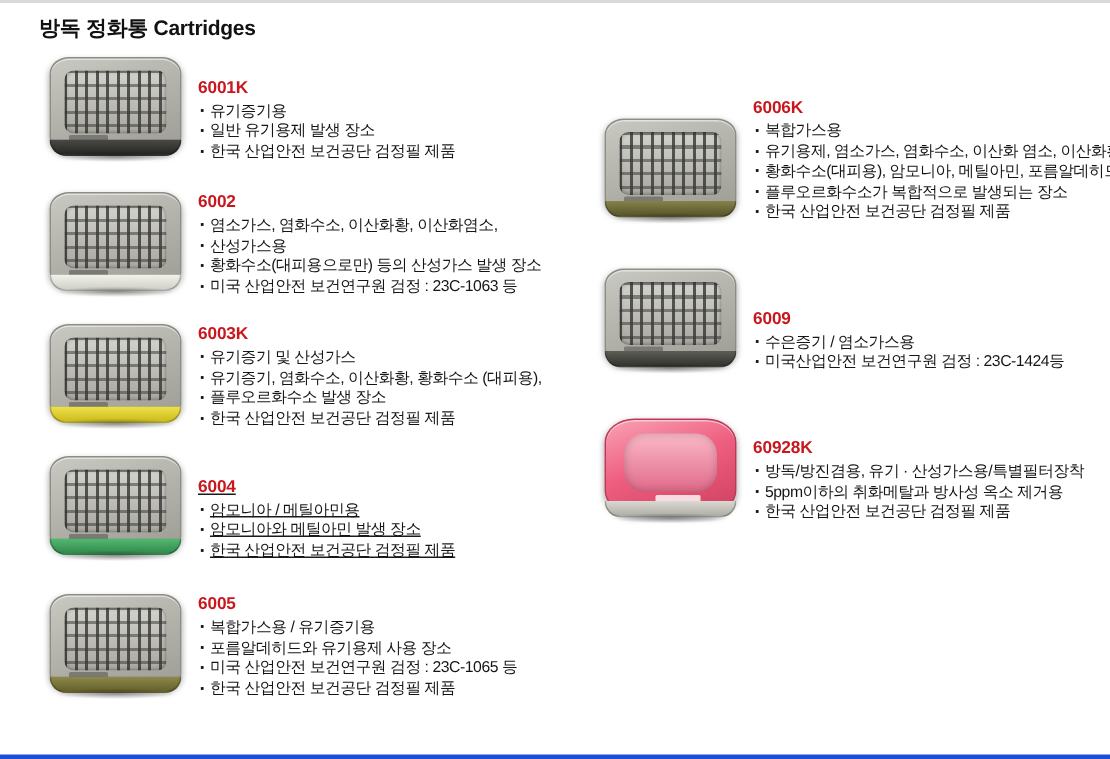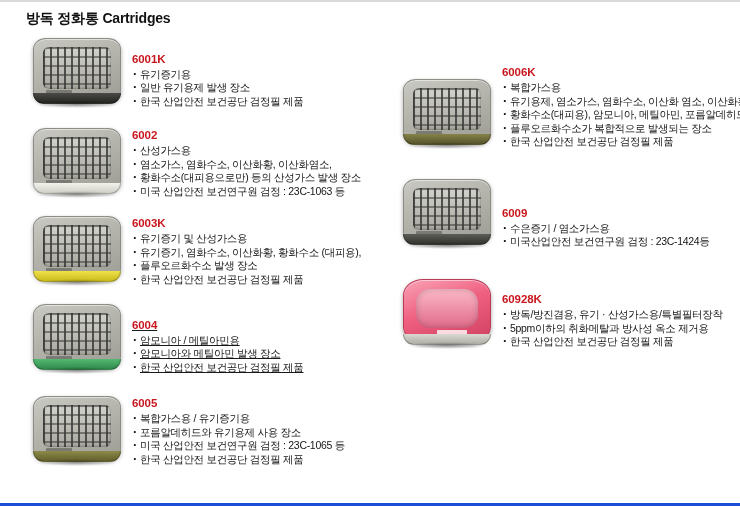--- a/index.html
+++ b/index.html
@@ -214,43 +214,43 @@
               <div class="grill"></div>
               <div class="label"></div>
             </div>
           <div class="band" style="background:linear-gradient(180deg,#f2f2ec,#cfcfc8);"></div>
           <div class="shadow"></div>
         </div>
       </div>
       <div class="txt">
         <div class="code">6002</div>
         <ul class="lines">
+          <li>염소가스, 염화수소,  이산화황, 이산화염소,</li>
           <li>산성가스용</li>
-          <li>염소가스, 염화수소,  이산화황, 이산화염소,</li>
           <li>황화수소(대피용으로만) 등의 산성가스 발생 장소</li>
           <li>미국 산업안전 보건연구원 검정 : 23C-1063 등</li>
         </ul>
       </div>
     </div>
 
     <div class="item" style="margin-bottom:12px;">
       <div class="thumb-wrap">
         <div class="cart">
           <div class="body">
               <div class="grill"></div>
               <div class="label"></div>
             </div>
           <div class="band" style="background:linear-gradient(180deg,#efe14a,#cbbb1c);"></div>
           <div class="shadow"></div>
         </div>
       </div>
       <div class="txt">
         <div class="code">6003K</div>
         <ul class="lines">
-          <li>유기증기 및 산성가스용</li>
+          <li>유기증기 및 산성가스</li>
           <li>유기증기, 염화수소, 이산화황, 황화수소 (대피용),</li>
           <li>플루오르화수소 발생 장소</li>
           <li>한국 산업안전 보건공단 검정필 제품</li>
         </ul>
       </div>
     </div>
 
     <div class="item" style="margin-bottom:16px;text-decoration:underline;">
       <div class="thumb-wrap">
         <div class="cart">

